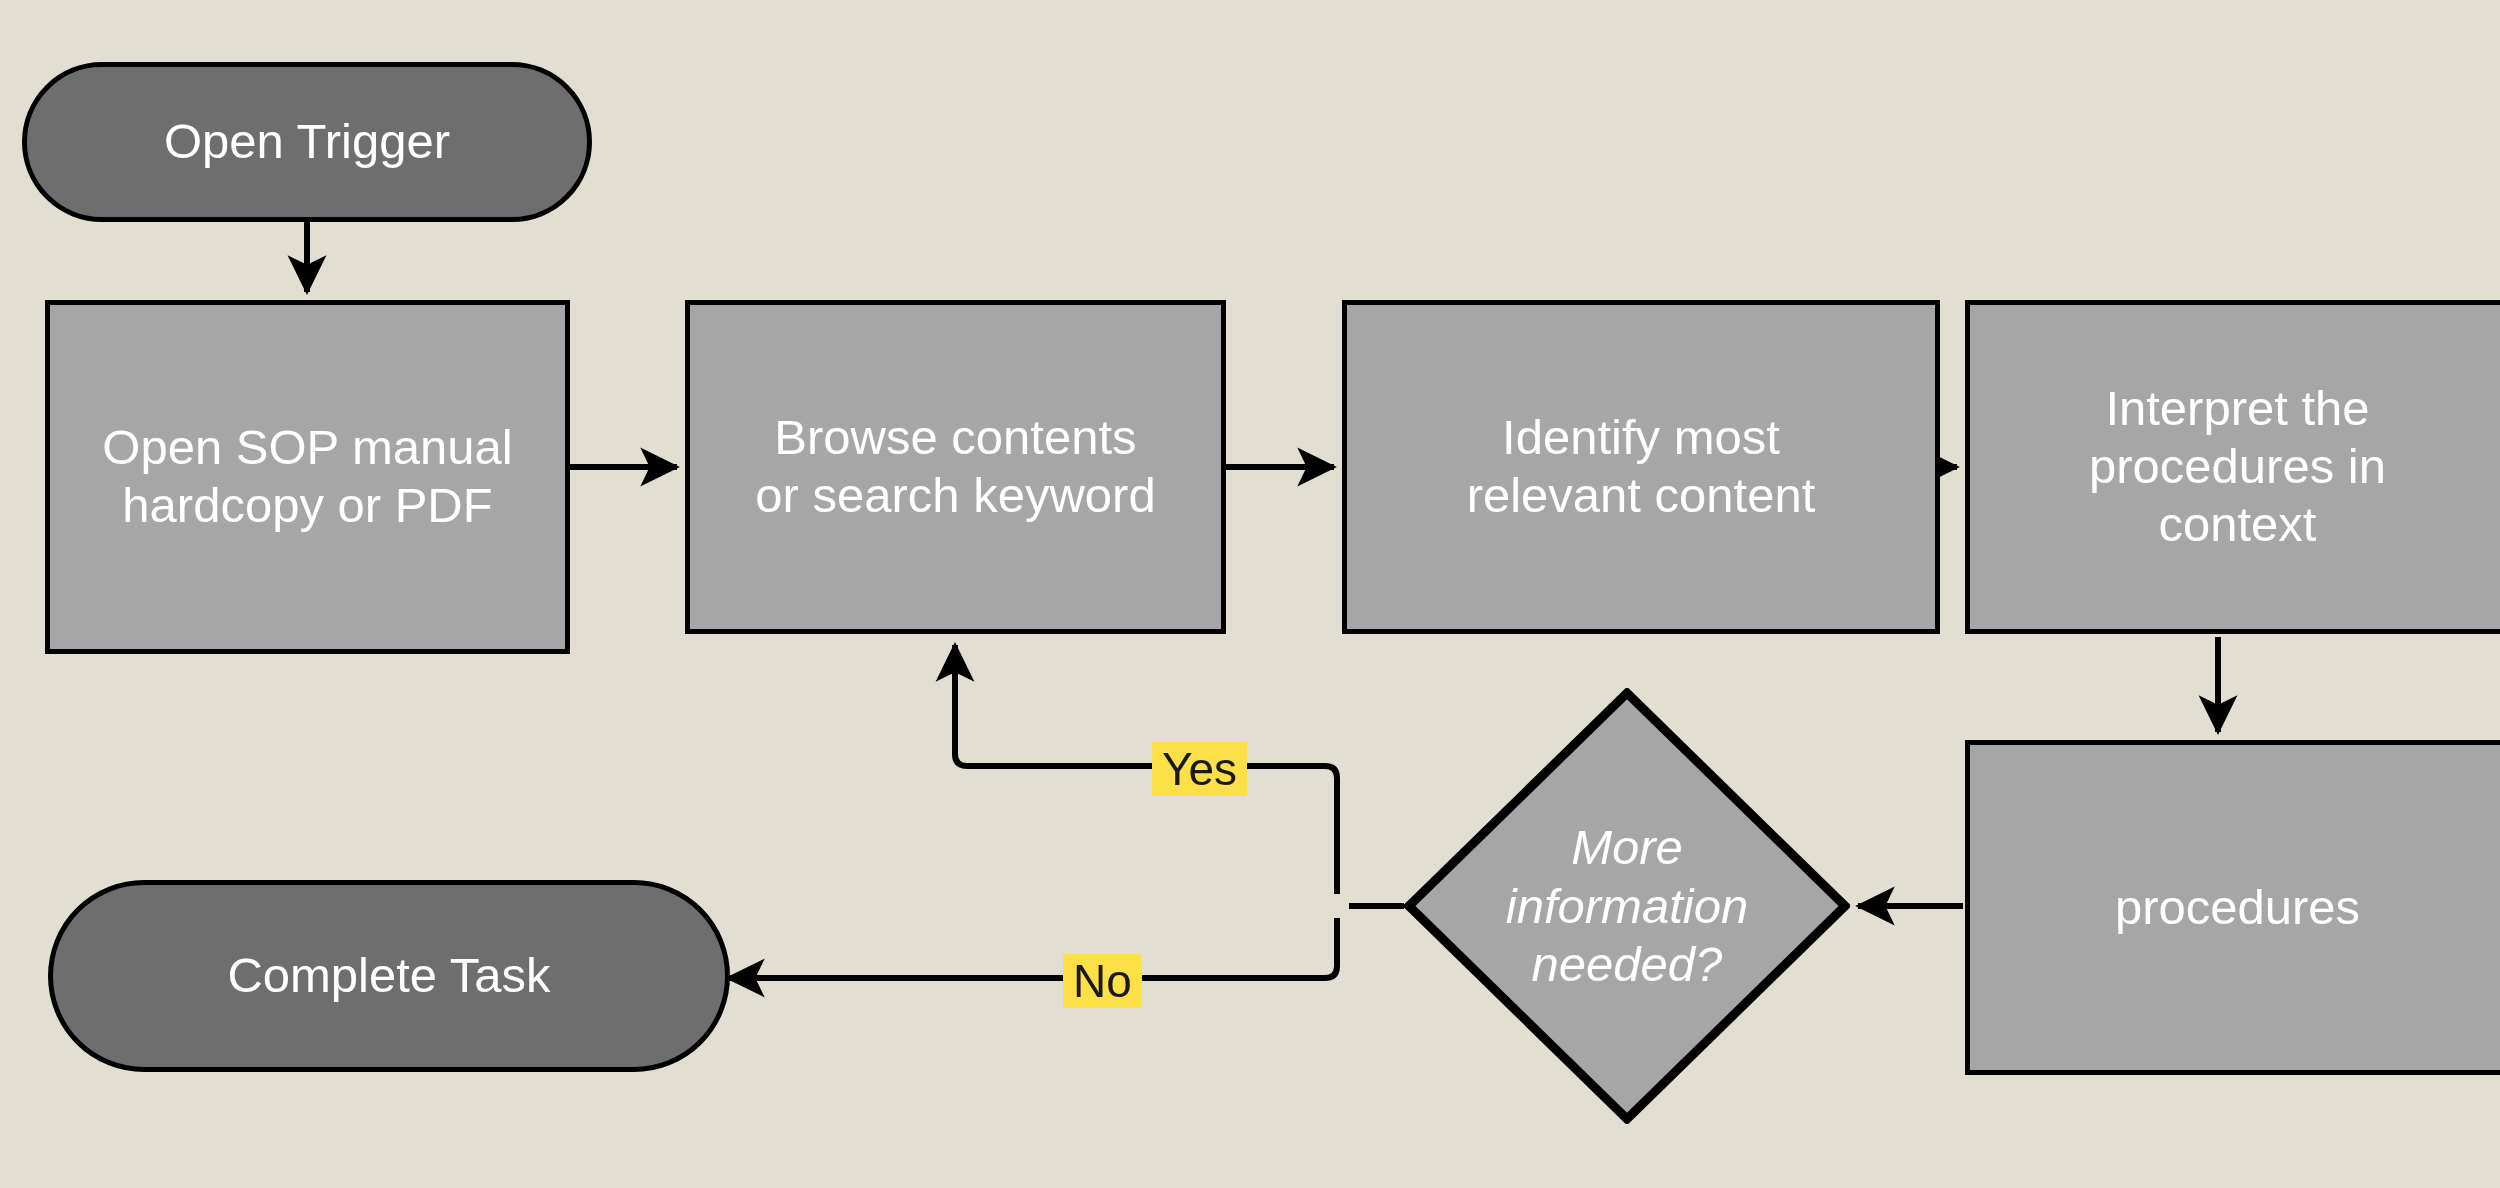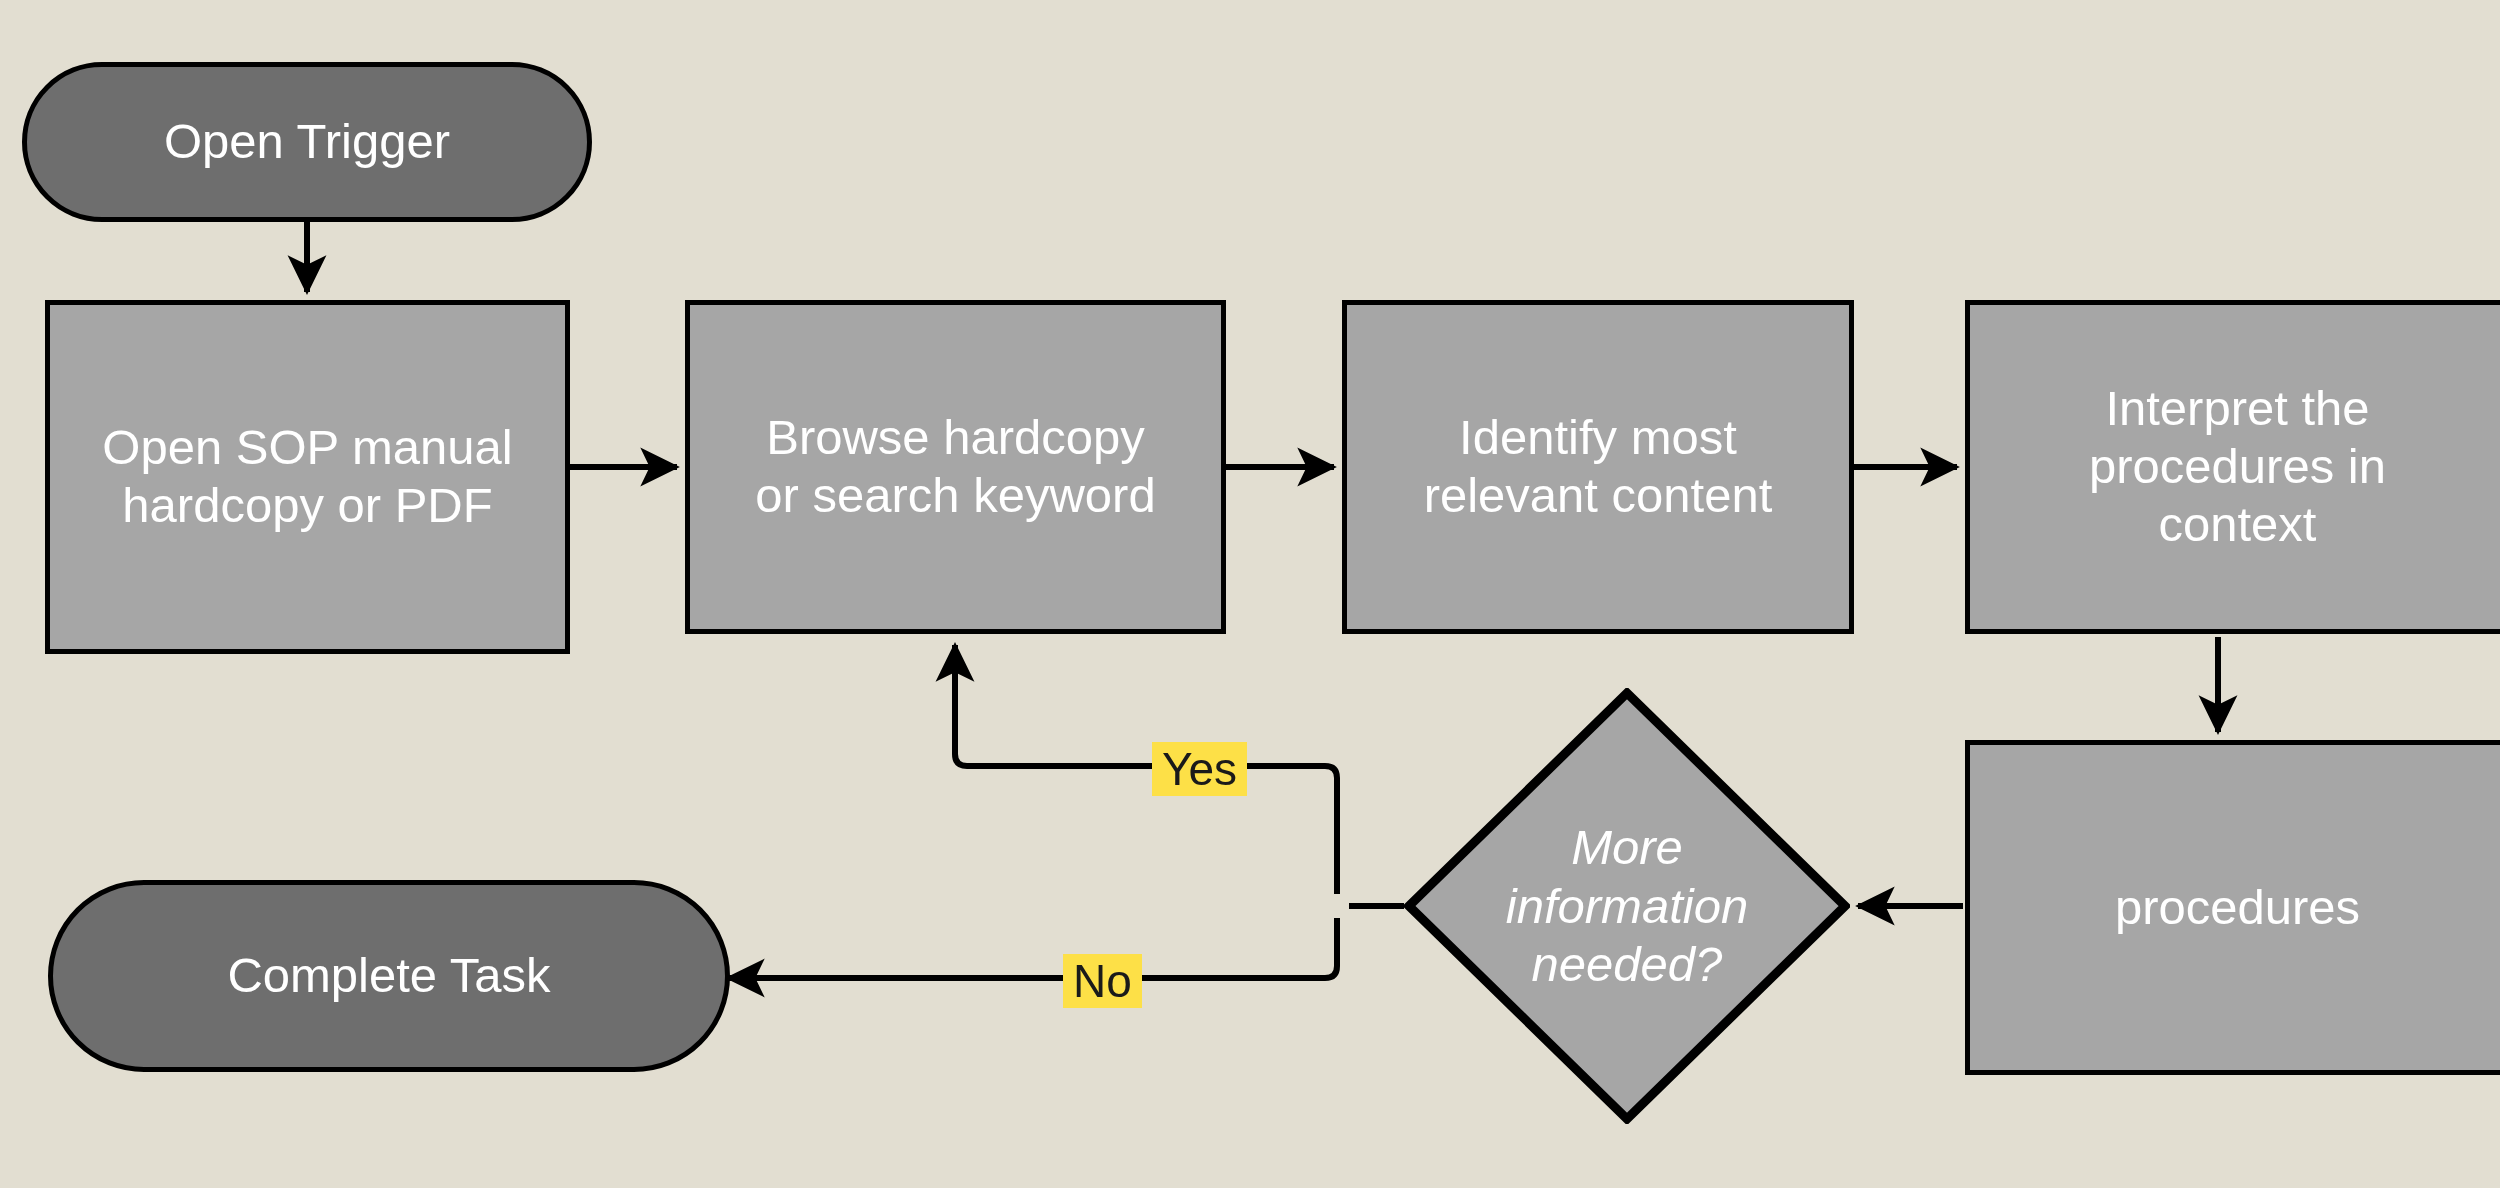--- a/index.html
+++ b/index.html
@@ -70,26 +70,26 @@
 
   <div class="node process" style="left:45px;top:300px;width:525px;height:354px;">
     <span>
       <span class="nl">Open SOP manual</span>
       <span class="nl">hardcopy or PDF</span>
     </span>
   </div>
 
   <div class="node process" style="left:685px;top:300px;width:541px;height:334px;">
     <span>
-      <span class="nl">Browse hardcopy</span>
+      <span class="nl">Browse contents</span>
       <span class="nl">or search keyword</span>
     </span>
   </div>
 
-  <div class="node process" style="left:1342px;top:300px;width:512px;height:334px;">
+  <div class="node process" style="left:1342px;top:300px;width:598px;height:334px;">
     <span>
       <span class="nl">Identify most</span>
       <span class="nl">relevant content</span>
     </span>
   </div>
 
   <div class="node process" style="left:1965px;top:300px;width:545px;height:334px;">
     <span>
       <span class="nl">Interpret the</span>
       <span class="nl">procedures in</span>

